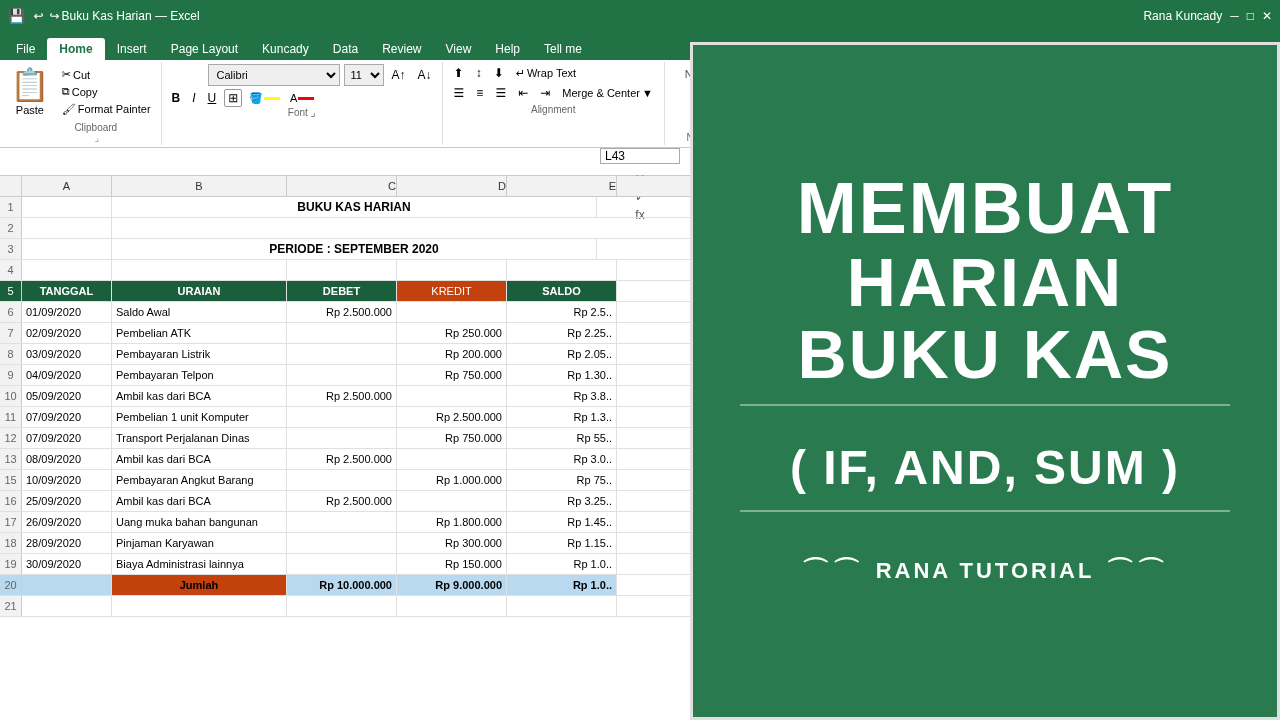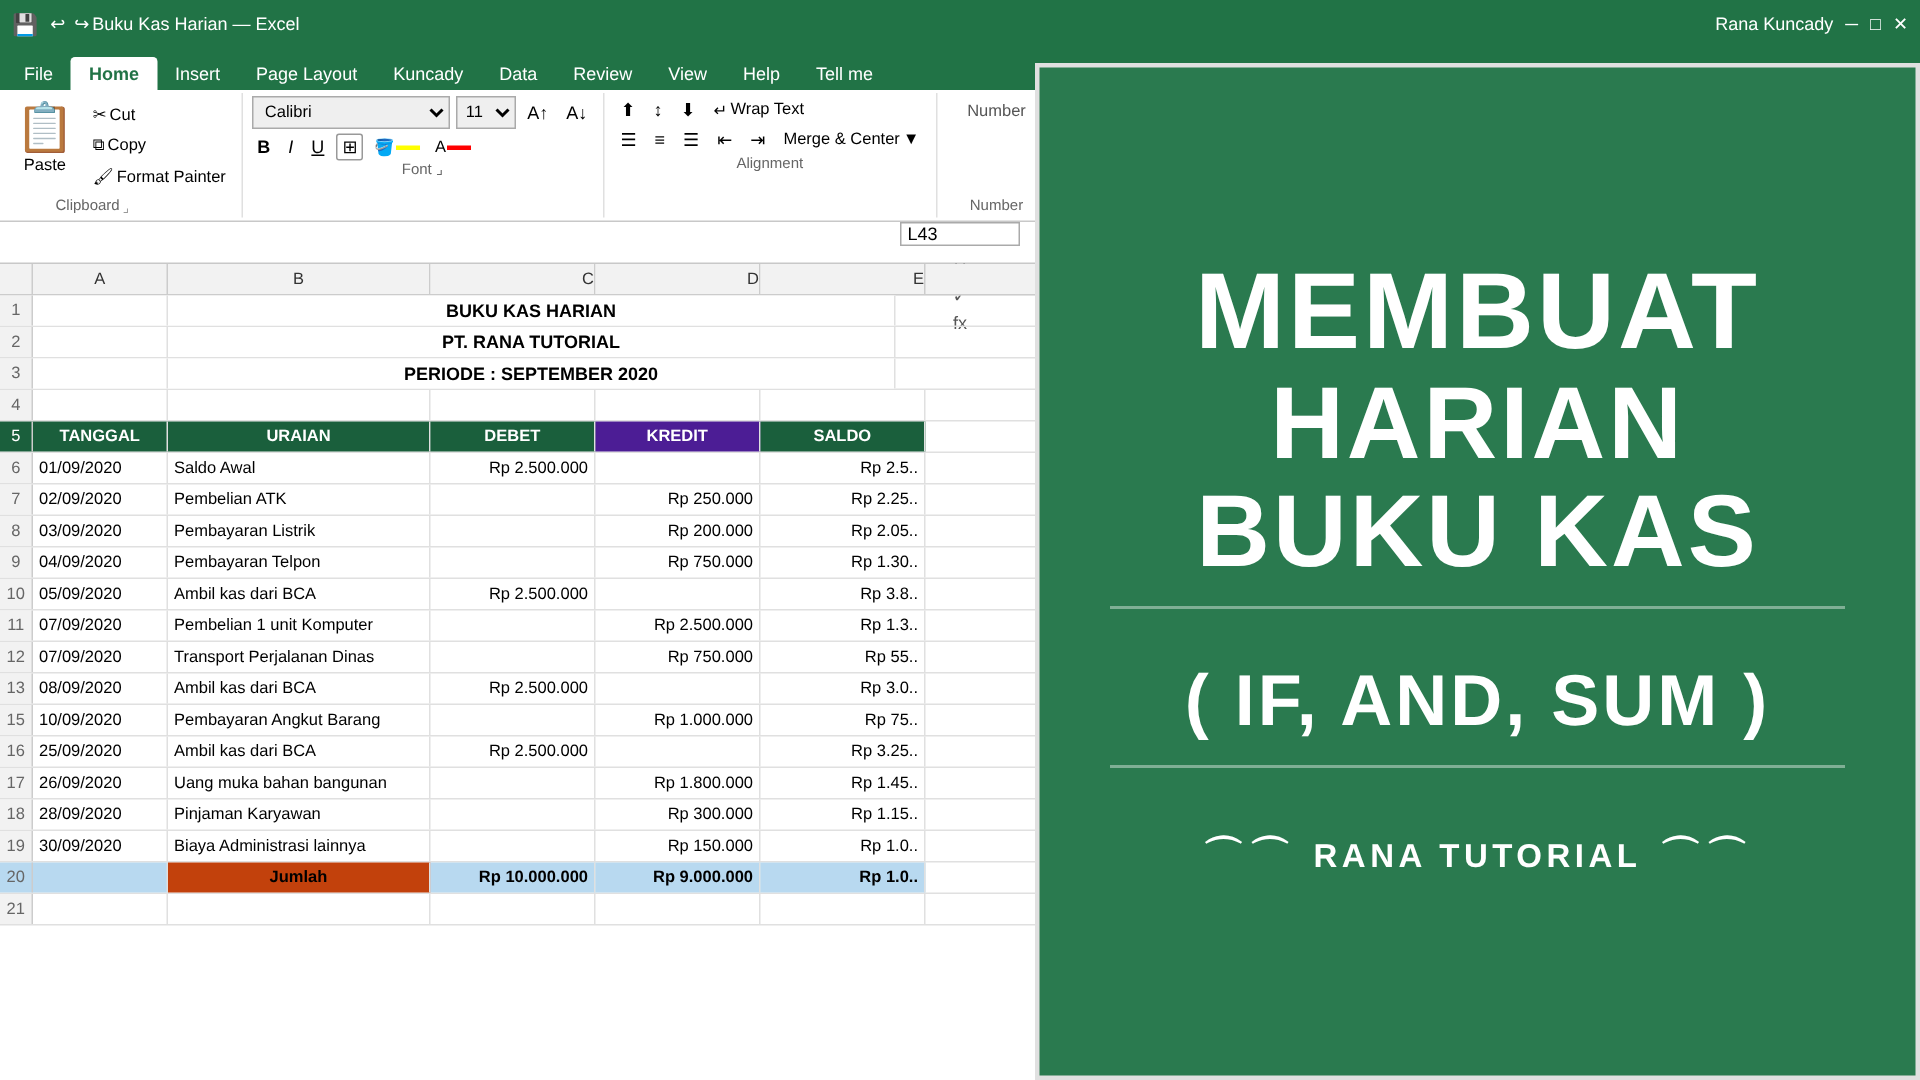--- a/index.html
+++ b/index.html
@@ -79,21 +79,21 @@
     .clipboard-btn {
       font-size: 11px;
       cursor: pointer;
       display: flex;
       align-items: center;
       gap: 2px;
       padding: 1px 2px;
     }
     .clipboard-bottom {
       display: flex;
-      flex-direction: row;
+      flex-direction: column;
       align-items: center;
       margin-top: 2px;
       margin-left: 33px;
     }
     .clipboard-group-wrap {
       display: flex;
       flex-direction: column;
       border-right: 1px solid #e0e0e0;
       padding: 2px 4px;
     }
@@ -106,20 +106,21 @@
       padding: 2px 6px;
     }
     .font-row1 { display: flex; align-items: center; gap: 4px; margin-bottom: 3px; }
     .font-row2 { display: flex; align-items: center; gap: 4px; }
     .font-select {
       font-size: 11px;
       border: 1px solid #aaa;
       padding: 1px 4px;
       width: 132px;
       height: 22px;
+      margin-left: 40px;
     }
     .font-size-select {
       font-size: 11px;
       border: 1px solid #aaa;
       padding: 1px 2px;
       width: 40px;
       height: 22px;
     }
     .font-btn {
       font-size: 12px;
@@ -529,21 +530,20 @@
 
       <div class="table-row header-row title-row">
         <div class="row-num">1</div>
         <div class="cell cell-a"></div>
         <div class="cell cell-b merged-title" style="width:485px;font-size:12px;font-weight:bold;">BUKU KAS HARIAN</div>
       </div>
 
       <div class="table-row header-row title-row">
         <div class="row-num">2</div>
         <div class="cell cell-a"></div>
-        <div class="cell cell-b merged-title" style="width:485px;font-size:12px;font-weight:bold;">PT. RANA TUTORIAL</div>
       </div>
 
       <div class="table-row header-row title-row">
         <div class="row-num">3</div>
         <div class="cell cell-a"></div>
         <div class="cell cell-b merged-title" style="width:485px;font-size:12px;font-weight:bold;">PERIODE : SEPTEMBER 2020</div>
       </div>
 
       <div class="table-row">
         <div class="row-num">4</div>
@@ -552,21 +552,21 @@
         <div class="cell cell-c"></div>
         <div class="cell cell-d"></div>
         <div class="cell cell-e"></div>
       </div>
 
       <div class="table-row col-label-row">
         <div class="row-num" style="background:#1a5f3c; color:white;">5</div>
         <div class="cell cell-a" style="background:#1a5f3c;color:white;font-weight:bold;justify-content:center;">TANGGAL</div>
         <div class="cell cell-b" style="background:#1a5f3c;color:white;font-weight:bold;justify-content:center;">URAIAN</div>
         <div class="cell cell-c" style="background:#1a5f3c;color:white;font-weight:bold;justify-content:center;">DEBET</div>
-        <div class="cell cell-d" style="background:#4c1d95;color:white;font-weight:bold;justify-content:center;">KREDIT</div>
+        <div class="cell cell-d" style="background:#c2410c;color:white;font-weight:normal;justify-content:center;">KREDIT</div>
         <div class="cell cell-e" style="background:#1a5f3c;color:white;font-weight:bold;justify-content:center;">SALDO</div>
       </div>
 
       <div class="table-row">
         <div class="row-num">6</div>
         <div class="cell cell-a">01/09/2020</div>
         <div class="cell cell-b">Saldo Awal</div>
         <div class="cell cell-c">Rp   2.500.000</div>
         <div class="cell cell-d"></div>
         <div class="cell cell-e">Rp   2.5..</div>

